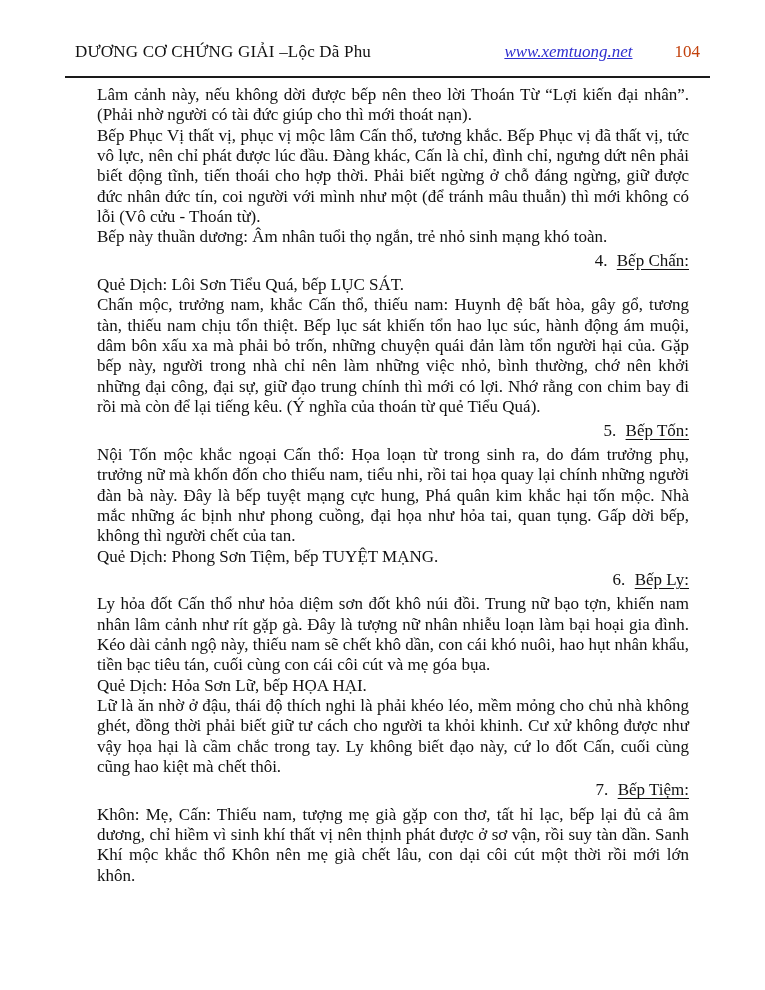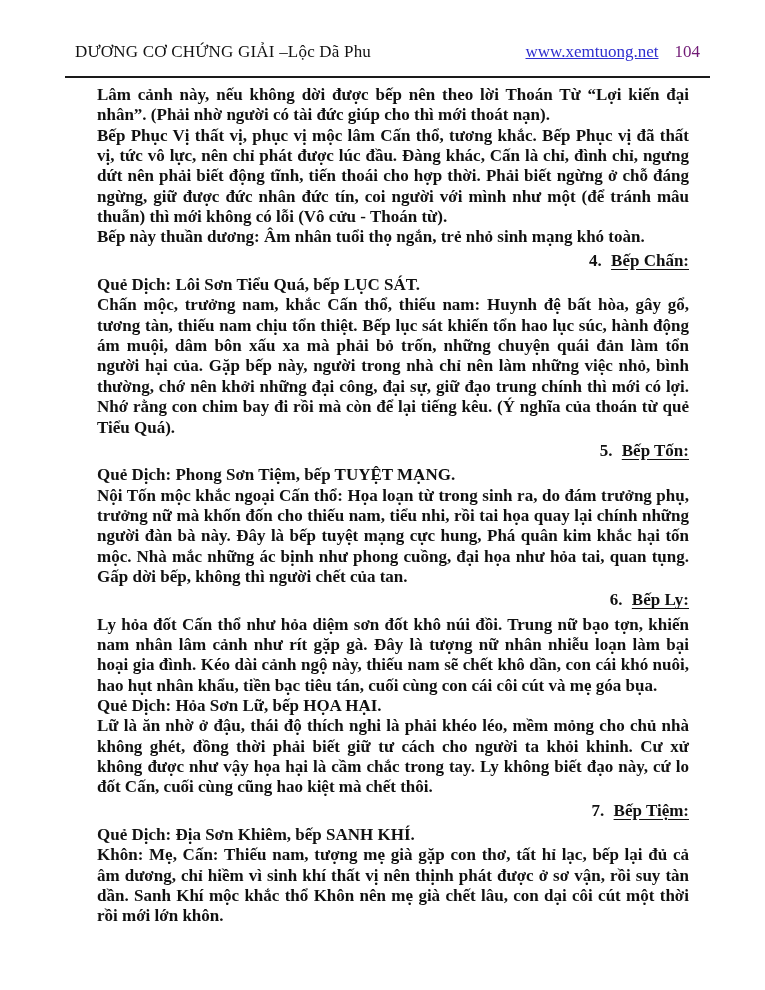--- a/index.html
+++ b/index.html
@@ -28,24 +28,25 @@
     white-space: nowrap;
   }
   .doc-title {
     letter-spacing: 0.2px;
   }
   .header .spacer { flex: 1 1 auto; }
   .site-link {
     color: var(--link-color, #2e2ecf);
     text-decoration: underline;
     cursor: pointer;
+    font-style: italic;
   }
   .page-num {
-    margin-left: 16px;
-    color: #701a75;
+    margin-left: 42px;
+    color: #c2410c;
   }
   .rule {
     position: absolute;
     top: 76px;
     left: 65px;
     width: 645px;
     height: 2px;
     background: #1a1a1a;
   }
   
@@ -54,21 +55,20 @@
     top: 85px;
     left: 97px;
     width: 592px;
     font-size: 17px;
     line-height: 20.35px;
     text-align: justify;
   }
   .body p {
     margin: 0;
     padding: 0;
-    font-weight: bold;
   }
   .body p.heading-block {
     margin: 3px 0 4px 0;
     text-align: right;
   }
   .h-num {
     margin-right: 0.55em;
   }
   .h-label {
     text-decoration: underline;
@@ -99,32 +99,31 @@
     <p>Bếp này thuần dương: Âm nhân tuổi thọ ngắn, trẻ nhỏ sinh mạng khó toàn.</p>
 
     <p class="heading-block"><span class="h-num">4.</span><span class="h-label">Bếp Chấn:</span></p>
 
     <p>Quẻ Dịch: Lôi Sơn Tiểu Quá, bếp LỤC SÁT.</p>
 
     <p>Chấn mộc, trưởng nam, khắc Cấn thổ, thiếu nam: Huynh đệ bất hòa, gây gổ, tương tàn, thiếu nam chịu tổn thiệt. Bếp lục sát khiến tổn hao lục súc, hành động ám muội, dâm bôn xấu xa mà phải bỏ trốn, những chuyện quái đản làm tổn người hại của. Gặp bếp này, người trong nhà chỉ nên làm những việc nhỏ, bình thường, chớ nên khởi những đại công, đại sự, giữ đạo trung chính thì mới có lợi. Nhớ rằng con chim bay đi rồi mà còn để lại tiếng kêu. (Ý nghĩa của thoán từ quẻ Tiểu Quá).</p>
 
     <p class="heading-block"><span class="h-num">5.</span><span class="h-label">Bếp Tốn:</span></p>
 
+    <p>Nội Tốn mộc khắc ngoại Cấn thổ: Họa loạn từ trong sinh ra, do đám trưởng phụ, trưởng nữ mà khốn đốn cho thiếu nam, tiểu nhi, rồi tai họa quay lại chính những người đàn bà này. Đây là bếp tuyệt mạng cực hung, Phá quân kim khắc hại tốn mộc. Nhà mắc những ác bịnh như phong cuồng, đại họa như hỏa tai, quan tụng. Gấp dời bếp, không thì người chết của tan.</p>
+
     <p>Quẻ Dịch: Phong Sơn Tiệm, bếp TUYỆT MẠNG.</p>
-
-    <p>Nội Tốn mộc khắc ngoại Cấn thổ: Họa loạn từ trong sinh ra, do đám trưởng phụ, trưởng nữ mà khốn đốn cho thiếu nam, tiểu nhi, rồi tai họa quay lại chính những người đàn bà này. Đây là bếp tuyệt mạng cực hung, Phá quân kim khắc hại tốn mộc. Nhà mắc những ác bịnh như phong cuồng, đại họa như hỏa tai, quan tụng. Gấp dời bếp, không thì người chết của tan.</p>
 
     <p class="heading-block"><span class="h-num">6.</span><span class="h-label">Bếp Ly:</span></p>
 
     <p>Ly hỏa đốt Cấn thổ như hỏa diệm sơn đốt khô núi đồi. Trung nữ bạo tợn, khiến nam nhân lâm cảnh như rít gặp gà. Đây là tượng nữ nhân nhiễu loạn làm bại hoại gia đình. Kéo dài cảnh ngộ này, thiếu nam sẽ chết khô dần, con cái khó nuôi, hao hụt nhân khẩu, tiền bạc tiêu tán, cuối cùng con cái côi cút và mẹ góa bụa.</p>
 
     <p>Quẻ Dịch: Hỏa Sơn Lữ, bếp HỌA HẠI.</p>
 
     <p>Lữ là ăn nhờ ở đậu, thái độ thích nghi là phải khéo léo, mềm mỏng cho chủ nhà không ghét, đồng thời phải biết giữ tư cách cho người ta khỏi khinh. Cư xử không được như vậy họa hại là cầm chắc trong tay. Ly không biết đạo này, cứ lo đốt Cấn, cuối cùng cũng hao kiệt mà chết thôi.</p>
 
     <p class="heading-block"><span class="h-num">7.</span><span class="h-label">Bếp Tiệm:</span></p>
 
-    <p>Quẻ Dịch: Địa Sơn Khiêm, bếp SANH KHÍ.</p>
 
     <p>Khôn: Mẹ, Cấn: Thiếu nam, tượng mẹ già gặp con thơ, tất hỉ lạc, bếp lại đủ cả âm dương, chỉ hiềm vì sinh khí thất vị nên thịnh phát được ở sơ vận, rồi suy tàn dần. Sanh Khí mộc khắc thổ Khôn nên mẹ già chết lâu, con dại côi cút một thời rồi mới lớn khôn.</p>
 
   </div>
 </div>
 
 </body></html>

